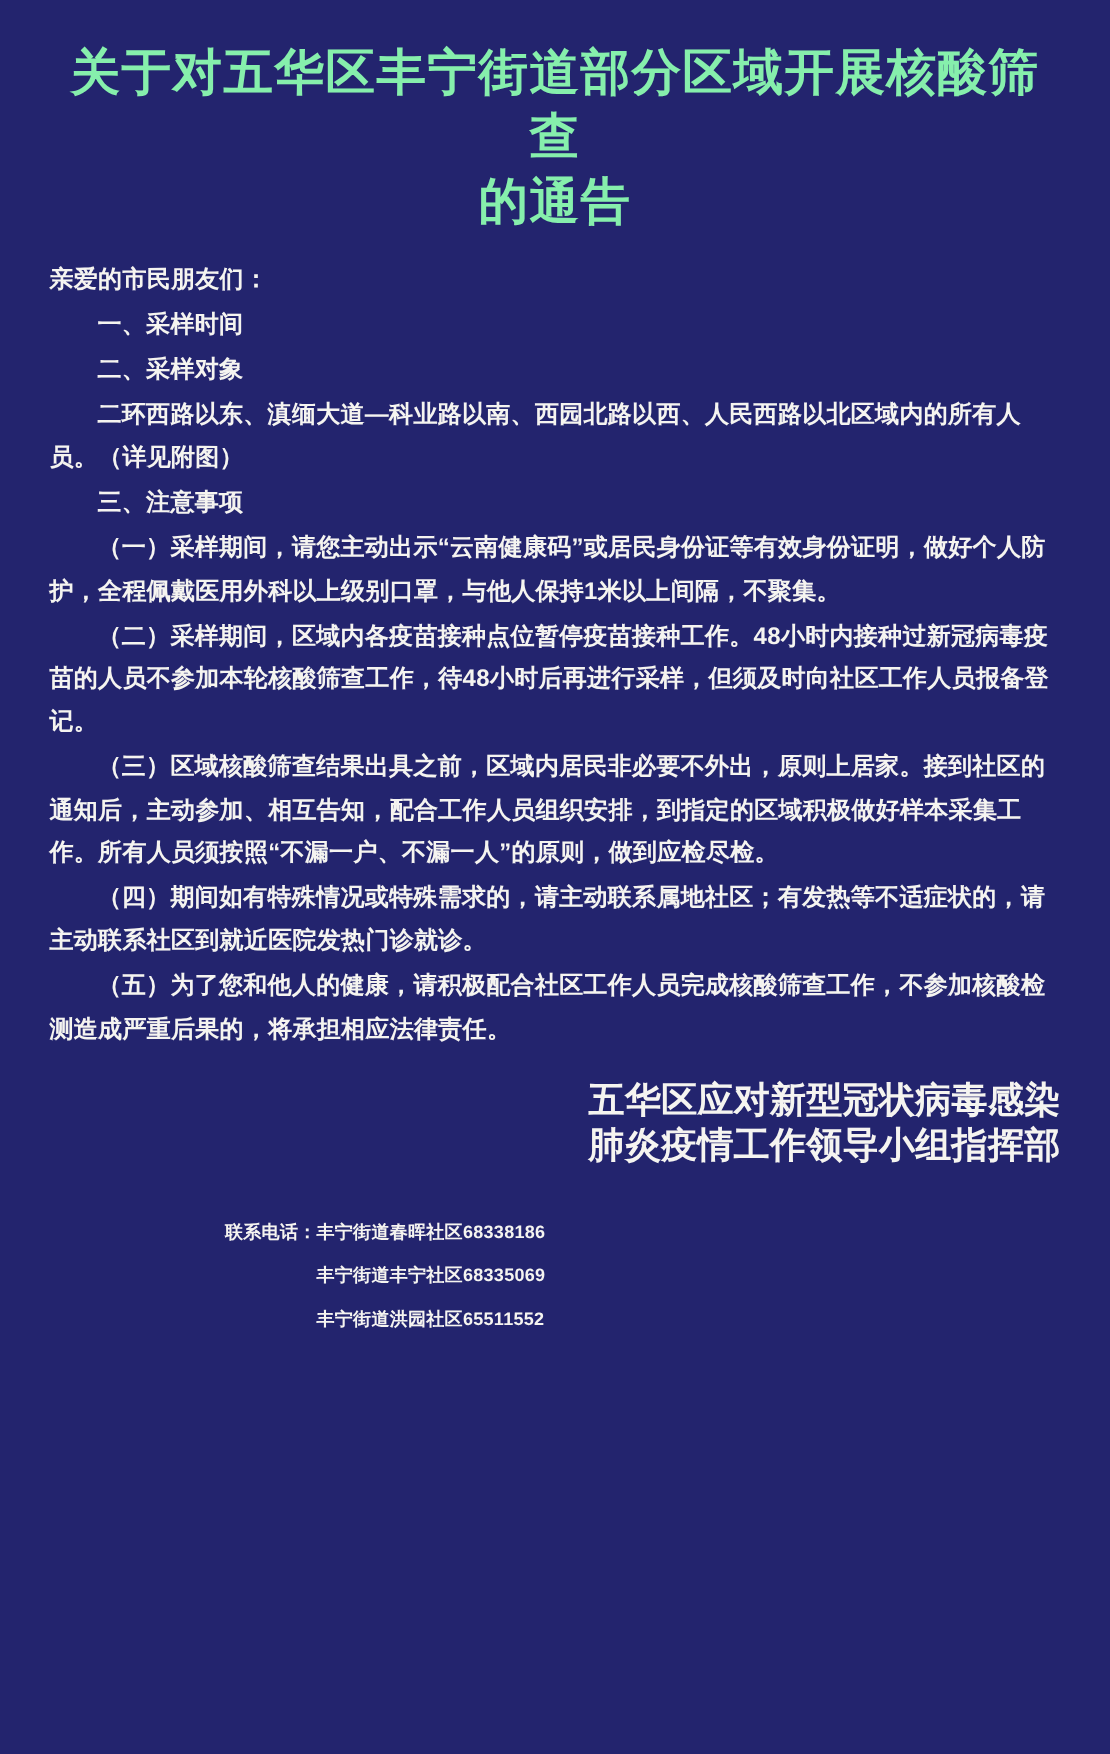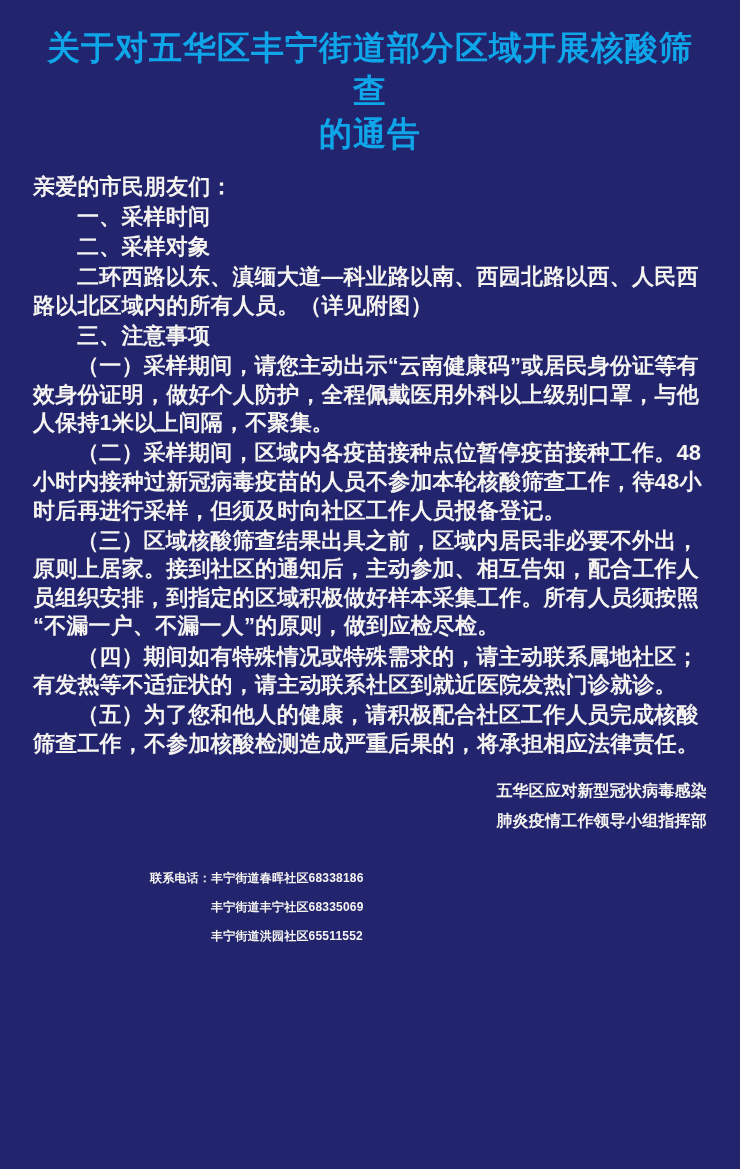--- a/index.html
+++ b/index.html
@@ -20,42 +20,42 @@
     width: 740px;
     min-height: 1169px;
     padding: 26px 33px 40px 33px;
   }
   .title {
     margin: 0 0 18px 0;
     text-align: center;
     font-size: 33px;
     line-height: 43px;
     letter-spacing: 1px;
-    color: #0ea5e9;
+    color: #86efac;
     font-weight: bold;
   }
   .title .tline {
     display: block;
   }
   .body-text p {
     margin: 1.5px 0;
-    font-size: 22px;
+    font-size: 16px;
     line-height: 28.6px;
     text-indent: 2em;
     letter-spacing: 0.2px;
   }
   .body-text p.salutation {
     text-indent: 0;
     margin-top: 12px;
   }
   .signature {
     margin: 18px 0 0 auto;
     width: max-content;
     text-align: center;
-    font-size: 16px;
+    font-size: 24px;
     line-height: 30px;
     letter-spacing: 0.2px;
   }
   .signature div {
     display: block;
   }
   .contacts {
     margin: 28px 0 0 117px;
     display: flex;
     align-items: flex-start;

